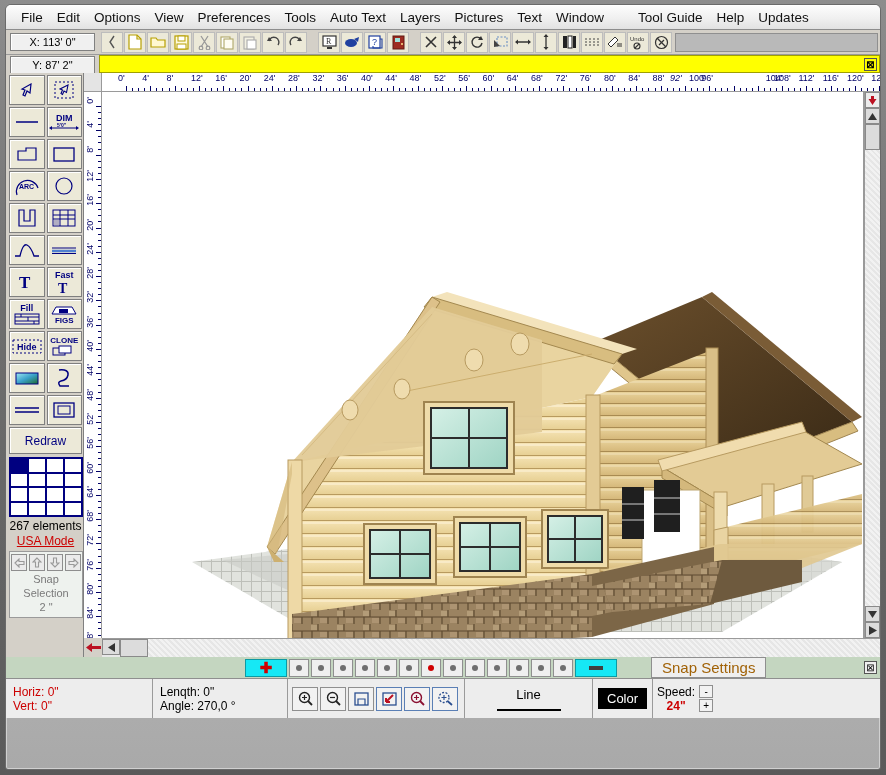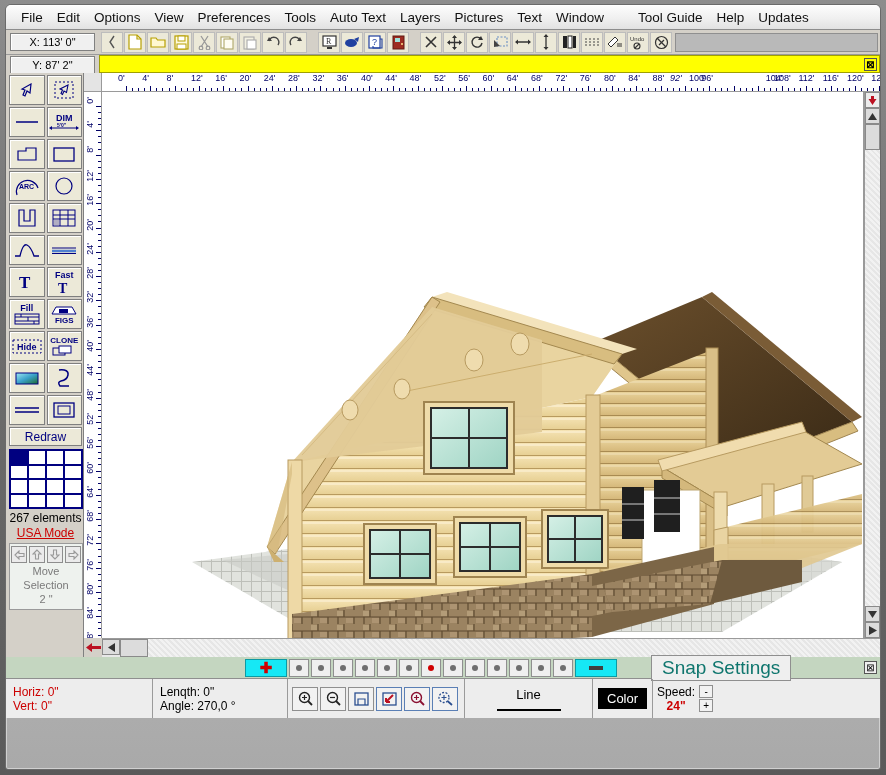--- a/index.html
+++ b/index.html
@@ -130,21 +130,21 @@
     padding: 1px 0 0 2px;
   }
   .prow { display: flex; }
   .pbtn {
     width: 36px; height: 30px; margin: 1px;
     border: 1px solid #7f7f7f; background: #ece9d8;
     box-shadow: inset 1px 1px 0 #ffffff;
     display: flex; flex-direction: column; align-items: center; justify-content: center;
     font-size: 9px; color: #000080; font-weight: bold; line-height: 1.0;
   }
-  .pbtn.wide { width: 74px; height: 19px; font-size: 12px; font-weight: normal;}
+  .pbtn.wide { width: 74px; height: 27px; font-size: 12px; font-weight: normal;}
   .pbtn svg { display:block;}
   #swatchgrid {
     width: 74px; margin: 2px 1px 1px 1px;
     border: 1px solid #000080;
     display: grid; grid-template-columns: repeat(4,1fr); grid-template-rows: repeat(4,1fr);
     height: 60px;
   }
   .swatch { border: 1px solid #000080; background: #ffffff; }
   .swatch.sel { background: #000080; }
   #elemcount {
@@ -213,21 +213,21 @@
   }
   .dot { width: 6px; height: 6px; border-radius: 50%; background: #6f6f6f; }
   .dot.red { background: #d00000; }
   .dotbtn.plus { background: #16e8f5; border-color:#0d9aa3; width: 42px;}
   .dotbtn.minus { background: #16e8f5; border-color:#0d9aa3; width: 42px;}
   .plusglyph { color:#d00000; font-size: 15px; font-weight: bold; line-height: 1;}
   .minusglyph { display:block; width:14px; height:4px; background:#404040;}
   #snapsettings {
     margin-left: 32px; padding: 1px 10px; flex:none;
     border: 1px solid #8f8f8f; background: #efefef;
-    font-size: 19px; color: #0f766e;
+    font-size: 15px; color: #a16207;
   }
   #dot-trail { flex:1; background:#c4d6c0; height:100%;}
   #dotstrip-close {
     width: 13px; height: 13px; border: 1px solid #555; background: #efefef;
     font-size: 10px; line-height: 11px; text-align:center; margin-right:3px; flex:none;
   }
   
   #statusbar {
     height: 40px; display: flex; align-items: stretch;
     background: #ededed; border-top: 1px solid #8f8f8f;
@@ -664,21 +664,21 @@
                   <path d="M5 10 L1 6 H3.5 V1 H6.5 V6 H9z" fill="none" stroke="#9a9a9a" stroke-width="1.1"></path>
                 </svg>
               </div>
           <div class="arrbtn">
                 <svg width="11" height="10" viewBox="0 0 11 10">
                   <path d="M10 5 L6 1 V3.5 H1 V6.5 H6 V9z" fill="none" stroke="#9a9a9a" stroke-width="1.1"></path>
                 </svg>
               </div>
         </div>
         <div id="movelbl">
-          <div>Move</div>
+          <div>Snap</div>
           <div>Selection</div>
           <div>2 "</div>
         </div>
       </div>
     </div>
 
     <div id="canvaswrap">
       <div id="topruler">
         <div id="corner"></div>
         <div id="hruler">

